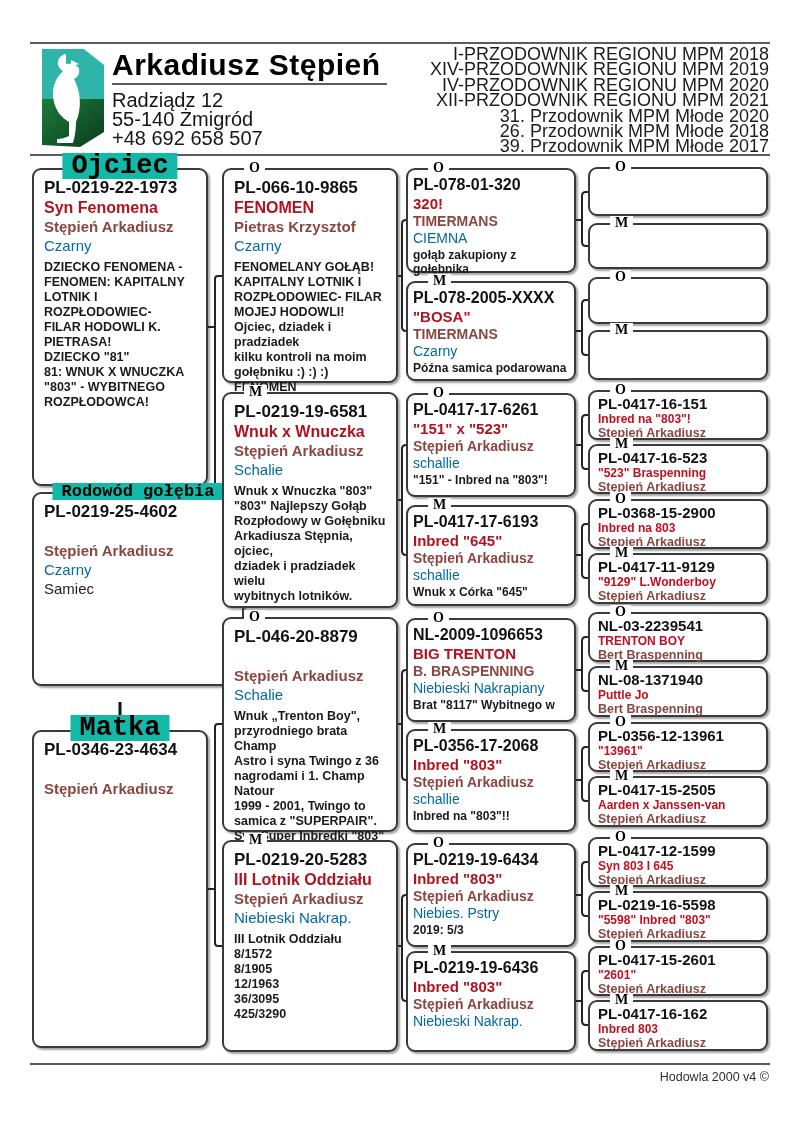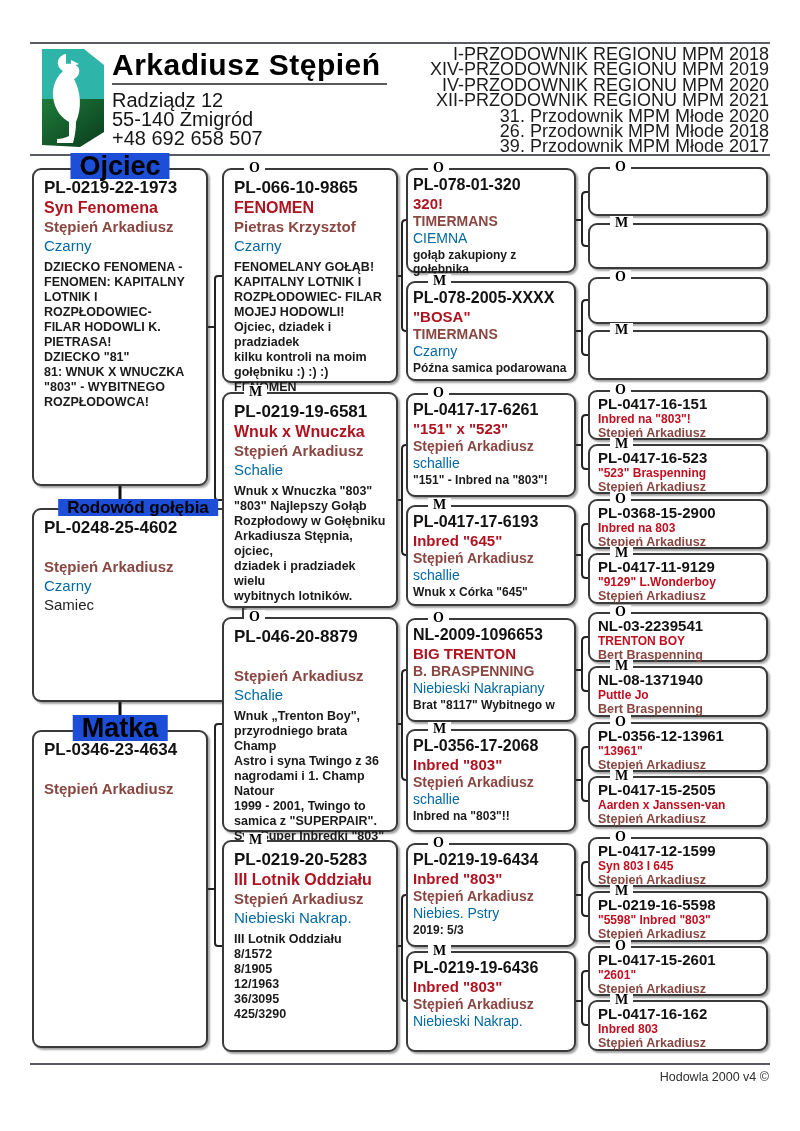--- a/index.html
+++ b/index.html
@@ -15,22 +15,22 @@
   .addr{margin-top:6px;font-size:20px;line-height:19px;color:#161616;}
   .ach{position:absolute;right:31px;top:47px;text-align:right;font-size:18px;
        line-height:15.4px;color:#1c1c1c;}
 
   
   .box{position:absolute;box-sizing:border-box;background:#fff;border:2px solid #3a3a3a;
        border-radius:9px;box-shadow:2px 2px 2px rgba(50,50,50,.45);}
   .glabel{position:absolute;top:-9px;left:20px;background:#fff;padding:0 5px;
           font-family:"Liberation Serif",serif;font-weight:bold;font-size:14px;
           line-height:14px;color:#000;}
-  .tlabel{position:absolute;left:50%;transform:translateX(-50%);background:#1d4ed8;
-          padding:0 9px;white-space:nowrap;font-family:Liberation Sans, sans-serif;
+  .tlabel{position:absolute;left:50%;transform:translateX(-50%);background:#14b8a6;
+          padding:0 9px;white-space:nowrap;font-family:Liberation Mono, monospace;
           font-weight:bold;color:#000;}
   .tlabel.big{top:-17px;font-size:27px;line-height:26px;}
   .tlabel.small{top:-11px;font-size:17px;line-height:17px;}
   .pad{padding:7px 10px 0;}
   .ring{font-size:17px;font-weight:bold;color:#121212;line-height:21px;}
   .name{font-size:16px;font-weight:bold;color:#b01320;line-height:19px;min-height:19px;}
   .owner{font-size:15px;font-weight:bold;color:#8a4742;line-height:19px;}
   .cline{font-size:15px;color:#0369a1;line-height:19px;}
   .sex{font-size:15px;color:#222;line-height:19px;}
   .notes{font-size:12.5px;color:#1a1a1a;line-height:15px;white-space:pre-line;margin-top:5px;font-weight:bold;}
@@ -127,24 +127,24 @@
 LOTNIK I ROZPŁODOWIEC-
 FILAR HODOWLI K.
 PIETRASA!
 DZIECKO "81"
 81: WNUK X WNUCZKA
 "803" - WYBITNEGO
 ROZPŁODOWCA!</div>
     </div>
   </div>
 
-  <div class="box" style="left:32px;top:508px;width:212px;height:194px">
+  <div class="box" style="left:32px;top:492px;width:212px;height:194px">
     <span class="tlabel small">Rodowód gołębia</span>
     <div class="pad">
-      <div class="ring">PL-0248-25-4602</div>
+      <div class="ring">PL-0219-25-4602</div>
       <div class="owner gap">Stępień Arkadiusz</div>
       <div class="cline">Czarny</div>
       <div class="sex">Samiec</div>
     </div>
   </div>
 
   <div class="box" style="left:32px;top:730px;width:176px;height:318px">
     <span class="tlabel big">Matka</span>
     <div class="pad">
       <div class="ring">PL-0346-23-4634</div>

